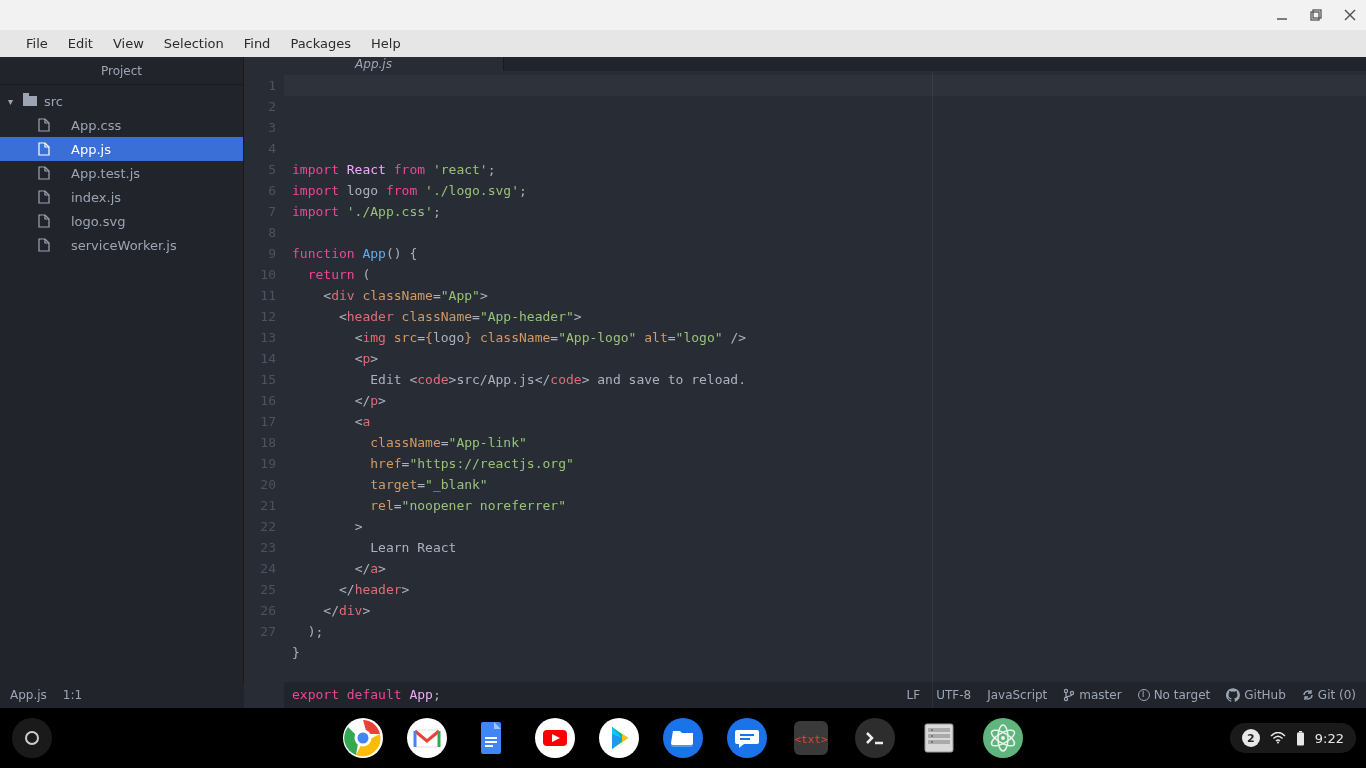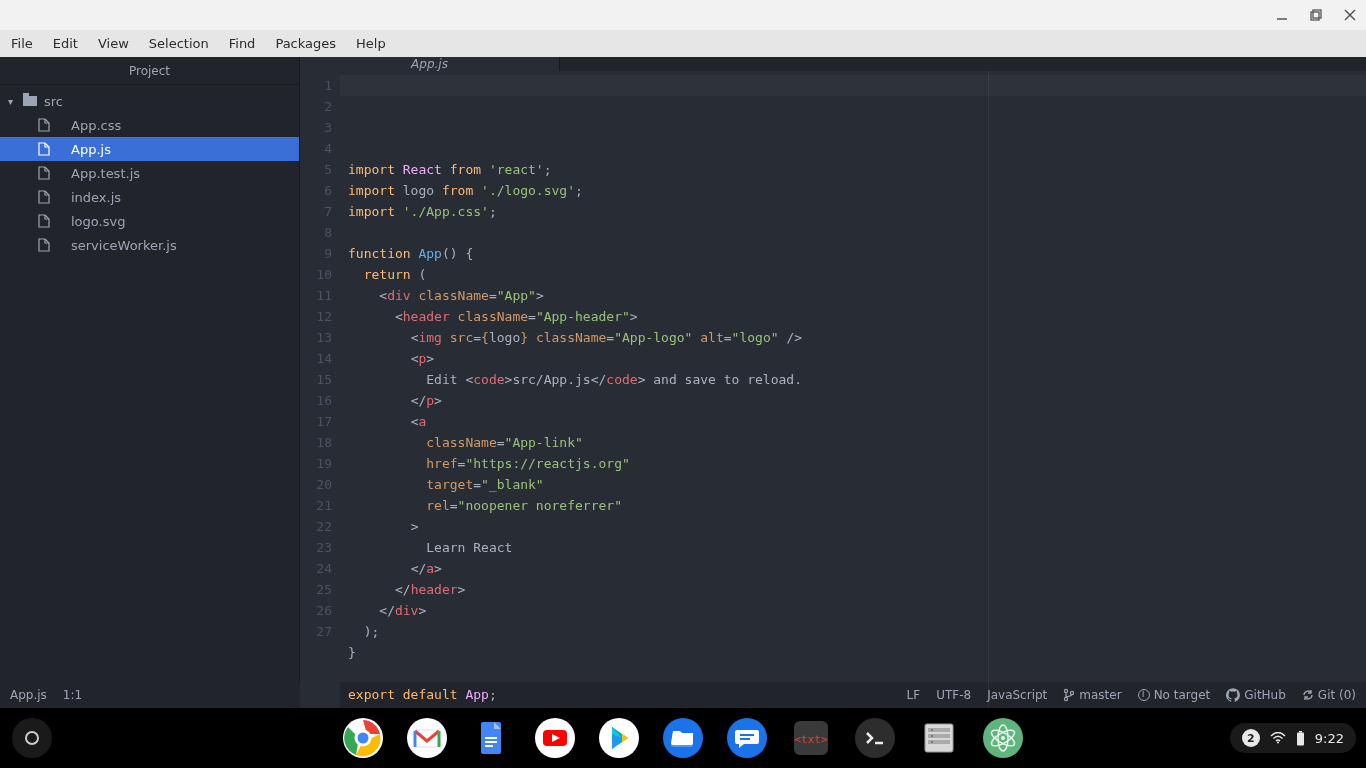--- a/index.html
+++ b/index.html
@@ -4,26 +4,26 @@
 <style>
   * { margin: 0; padding: 0; box-sizing: border-box; }
   html, body { width: 1366px; height: 768px; overflow: hidden; font-family: "DejaVu Sans", "Liberation Sans", sans-serif; background: #000; color: #abb2bf; }
   .mono { font-family: "DejaVu Sans Mono", "Liberation Mono", monospace; }
 
   
   .titlebar { height: 30px; background: #f2f2f2; display: flex; justify-content: flex-end; align-items: center; padding-right: 8px; gap: 18px; }
   .titlebar .win-btn { width: 16px; height: 16px; display:flex; align-items:center; justify-content:center; color:#444; }
 
   
-  .menubar { height: 27px; background: #e6e6e6; display: flex; align-items: center; padding: 0 1px; gap: 0; color: #2b2b2b; font-size: 13px; }
+  .menubar { height: 27px; background: #e6e6e6; display: flex; align-items: center; padding: 0 16px; gap: 0; color: #2b2b2b; font-size: 13px; }
   .menubar .menu-item { padding: 4px 10px; cursor: default; }
 
   
   .main { height: 625px; display: flex; background: #21252b; }
-  .sidebar { width: 300px; background: #21252b; display:flex; flex-direction:column; border-right: 1px solid #181a1f; }
+  .sidebar { width: 244px; background: #21252b; display:flex; flex-direction:column; border-right: 1px solid #181a1f; }
   .sidebar-header { height: 28px; background: #21252b; display:flex; align-items:center; justify-content:center; color:#9da5b4; font-size:12px; border-bottom:1px solid #181a1f; }
   .tree { padding-top: 4px; font-size: 13px; color:#9da5b4; }
   .tree-row { display:flex; align-items:center; height:24px; padding-left:8px; }
   .tree-row.folder { }
   .tree-row.file { padding-left: 36px; gap: 13px; }
   .tree-row.selected { background:#3a6fd8; color:#fff; }
   .tree-row .chev { width:10px; font-size:10px; margin-right:4px; }
   .tree-row .icon { width:16px; margin-right:6px; display:flex; align-items:center; justify-content:center; }
   .folder-icon { width:14px; height:10px; background:#9da5b4; position:relative; }
   .folder-icon::before { content:""; position:absolute; top:-3px; left:0; width:6px; height:3px; background:#9da5b4; }
@@ -32,21 +32,21 @@
   .editor-pane { flex:1; display:flex; flex-direction:column; background:#282c34; }
   .tabs { height:28px; background:#21252b; display:flex; align-items:stretch; }
   .tab { width:260px; display:flex; align-items:center; justify-content:center; color:#9da5b4; font-size:12px; font-style:italic; background:#282c34; border-right:1px solid #181a1f; }
   .editor-body { flex:1; display:flex; position:relative; }
   .gutter { width:40px; text-align:right; padding: 4px 8px 0 0; color:#4b5363; font-size:13px; line-height:21px; background:#282c34;}
   .code { flex:1; padding: 4px 0 0 8px; font-size:13px; line-height:21px; white-space:pre; position:relative; }
   .cursor-line { position:absolute; left:0; right:0; height:21px; background:rgba(255,255,255,0.03); top:4px; }
   .wrap-guide { position:absolute; top:0; bottom:0; left:648px; width:1px; background:rgba(255,255,255,0.06); }
 
   
-  .kw { color:#fdba74; }   
+  .kw { color:#ec4899; }   
   .id { color:#f0abfc; }   
   .str { color:#98c379; }  
   .tag { color:#e06c75;margin-top:48px; }  
   .attr { color:#d19a66; }
   .angle { color:#abb2bf; }
   .brace { color:#d19a66; }
   .fn { color:#61afef; }
 
   
   .statusbar { height:26px; background:#21252b; display:flex; align-items:center; font-size:12px; color:#9da5b4; padding:0 10px; justify-content:space-between; }

